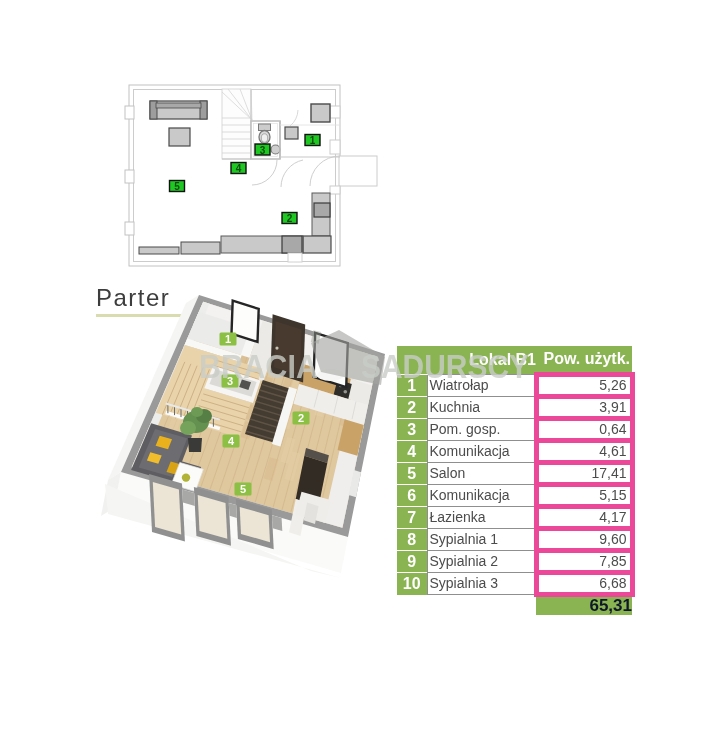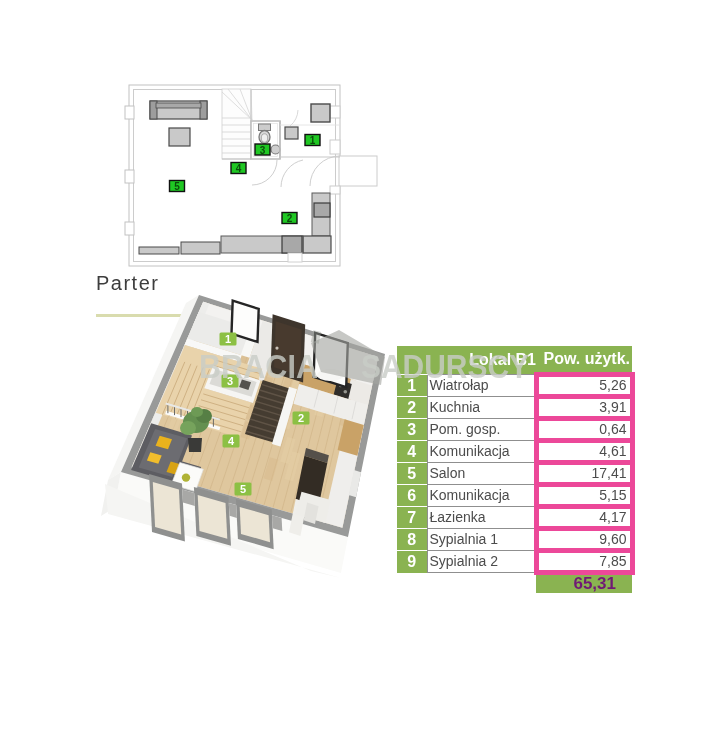--- a/index.html
+++ b/index.html
@@ -1,27 +1,27 @@
 <!DOCTYPE html>
 <html><head><meta charset="utf-8">
 <style>
   html,body{margin:0;padding:0;background:#ffffff;}
   body{width:728px;height:735px;position:relative;font-family:"Liberation Sans",sans-serif;overflow:hidden;}
-  #parter{position:absolute;left:96px;top:272px;font-size:20px;color:#3d3d3d;letter-spacing:1.5px;}
+  #parter{position:absolute;left:96px;top:284px;font-size:24px;color:#3d3d3d;letter-spacing:1.5px;}
   #parter-line{position:absolute;left:96px;top:314px;width:90px;height:2.5px;background:#d9dcae;}
   table#areas{position:absolute;left:397px;top:346px;border-collapse:collapse;table-layout:fixed;width:235px;}
   #areas td{padding:0;height:17px;font-size:14px;color:#4c4c4c;line-height:17px;white-space:nowrap;overflow:visible;}
   #areas td.num{background:#8ab351;color:#ffffff;font-weight:bold;text-align:center;border-top:1px solid #ffffff;font-size:16px;}
   #areas td.name{border:1px solid #8f8f8f;padding-left:2px;background:#ffffff;}
   #areas td.val{border:5px solid #ec4899;text-align:right;padding-right:3px;background:#ffffff;}
   #areas tr.hdr td{background:#8ab351;color:#ffffff;font-weight:bold;height:26px;font-size:16px;border:none;line-height:26px;}
   #areas td.h1{text-align:right;}
   #areas td.h2{text-align:right;padding-right:2px;font-size:16.5px;border-left:1px solid #8f8f8f;}
   #areas tr.tot td{border:none;background:#ffffff;height:18px;line-height:18px;}
-  #areas tr.tot td.tval{background:#8ab351;color:#701a75;font-weight:bold;text-align:right;padding-right:16px;font-size:17px;}
+  #areas tr.tot td.tval{background:#8ab351;color:#0f172a;font-weight:bold;text-align:right;padding-right:0;font-size:17px;}
 </style></head>
 <body>
 <svg width="728" height="735" viewBox="0 0 728 735" style="position:absolute;left:0;top:0;">
 <rect x="129" y="85" width="211" height="181" fill="none" stroke="#c2c2c2" stroke-width="1"></rect>
 <rect x="133.5" y="89.5" width="202" height="172" fill="none" stroke="#cccccc" stroke-width="1"></rect>
 <rect x="125" y="106" width="9" height="13" fill="#ffffff" stroke="#c2c2c2" stroke-width="1"></rect>
 <rect x="125" y="170" width="9" height="13" fill="#ffffff" stroke="#c2c2c2" stroke-width="1"></rect>
 <rect x="125" y="222" width="9" height="13" fill="#ffffff" stroke="#c2c2c2" stroke-width="1"></rect>
 <rect x="330" y="106" width="10" height="12" fill="#ffffff" stroke="#cccccc" stroke-width="1"></rect>
 <rect x="330" y="140" width="10" height="14" fill="#ffffff" stroke="#cccccc" stroke-width="1"></rect>
@@ -293,18 +293,23 @@
 <tr>
         <td class="num">8</td>
         <td class="name">Sypialnia 1</td>
         <td class="val">9,60</td>
       </tr>
 <tr>
         <td class="num">9</td>
         <td class="name">Sypialnia 2</td>
         <td class="val">7,85</td>
       </tr>
+<tr>
+        <td class="num">10</td>
+        <td class="name">Sypialnia 3</td>
+        <td class="val">6,68</td>
+      </tr>
  <tr class="tot">
         <td colspan="2"></td>
         <td class="tval">65,31</td>
       </tr>
 </tbody>
   </table>
 
 </body></html>

